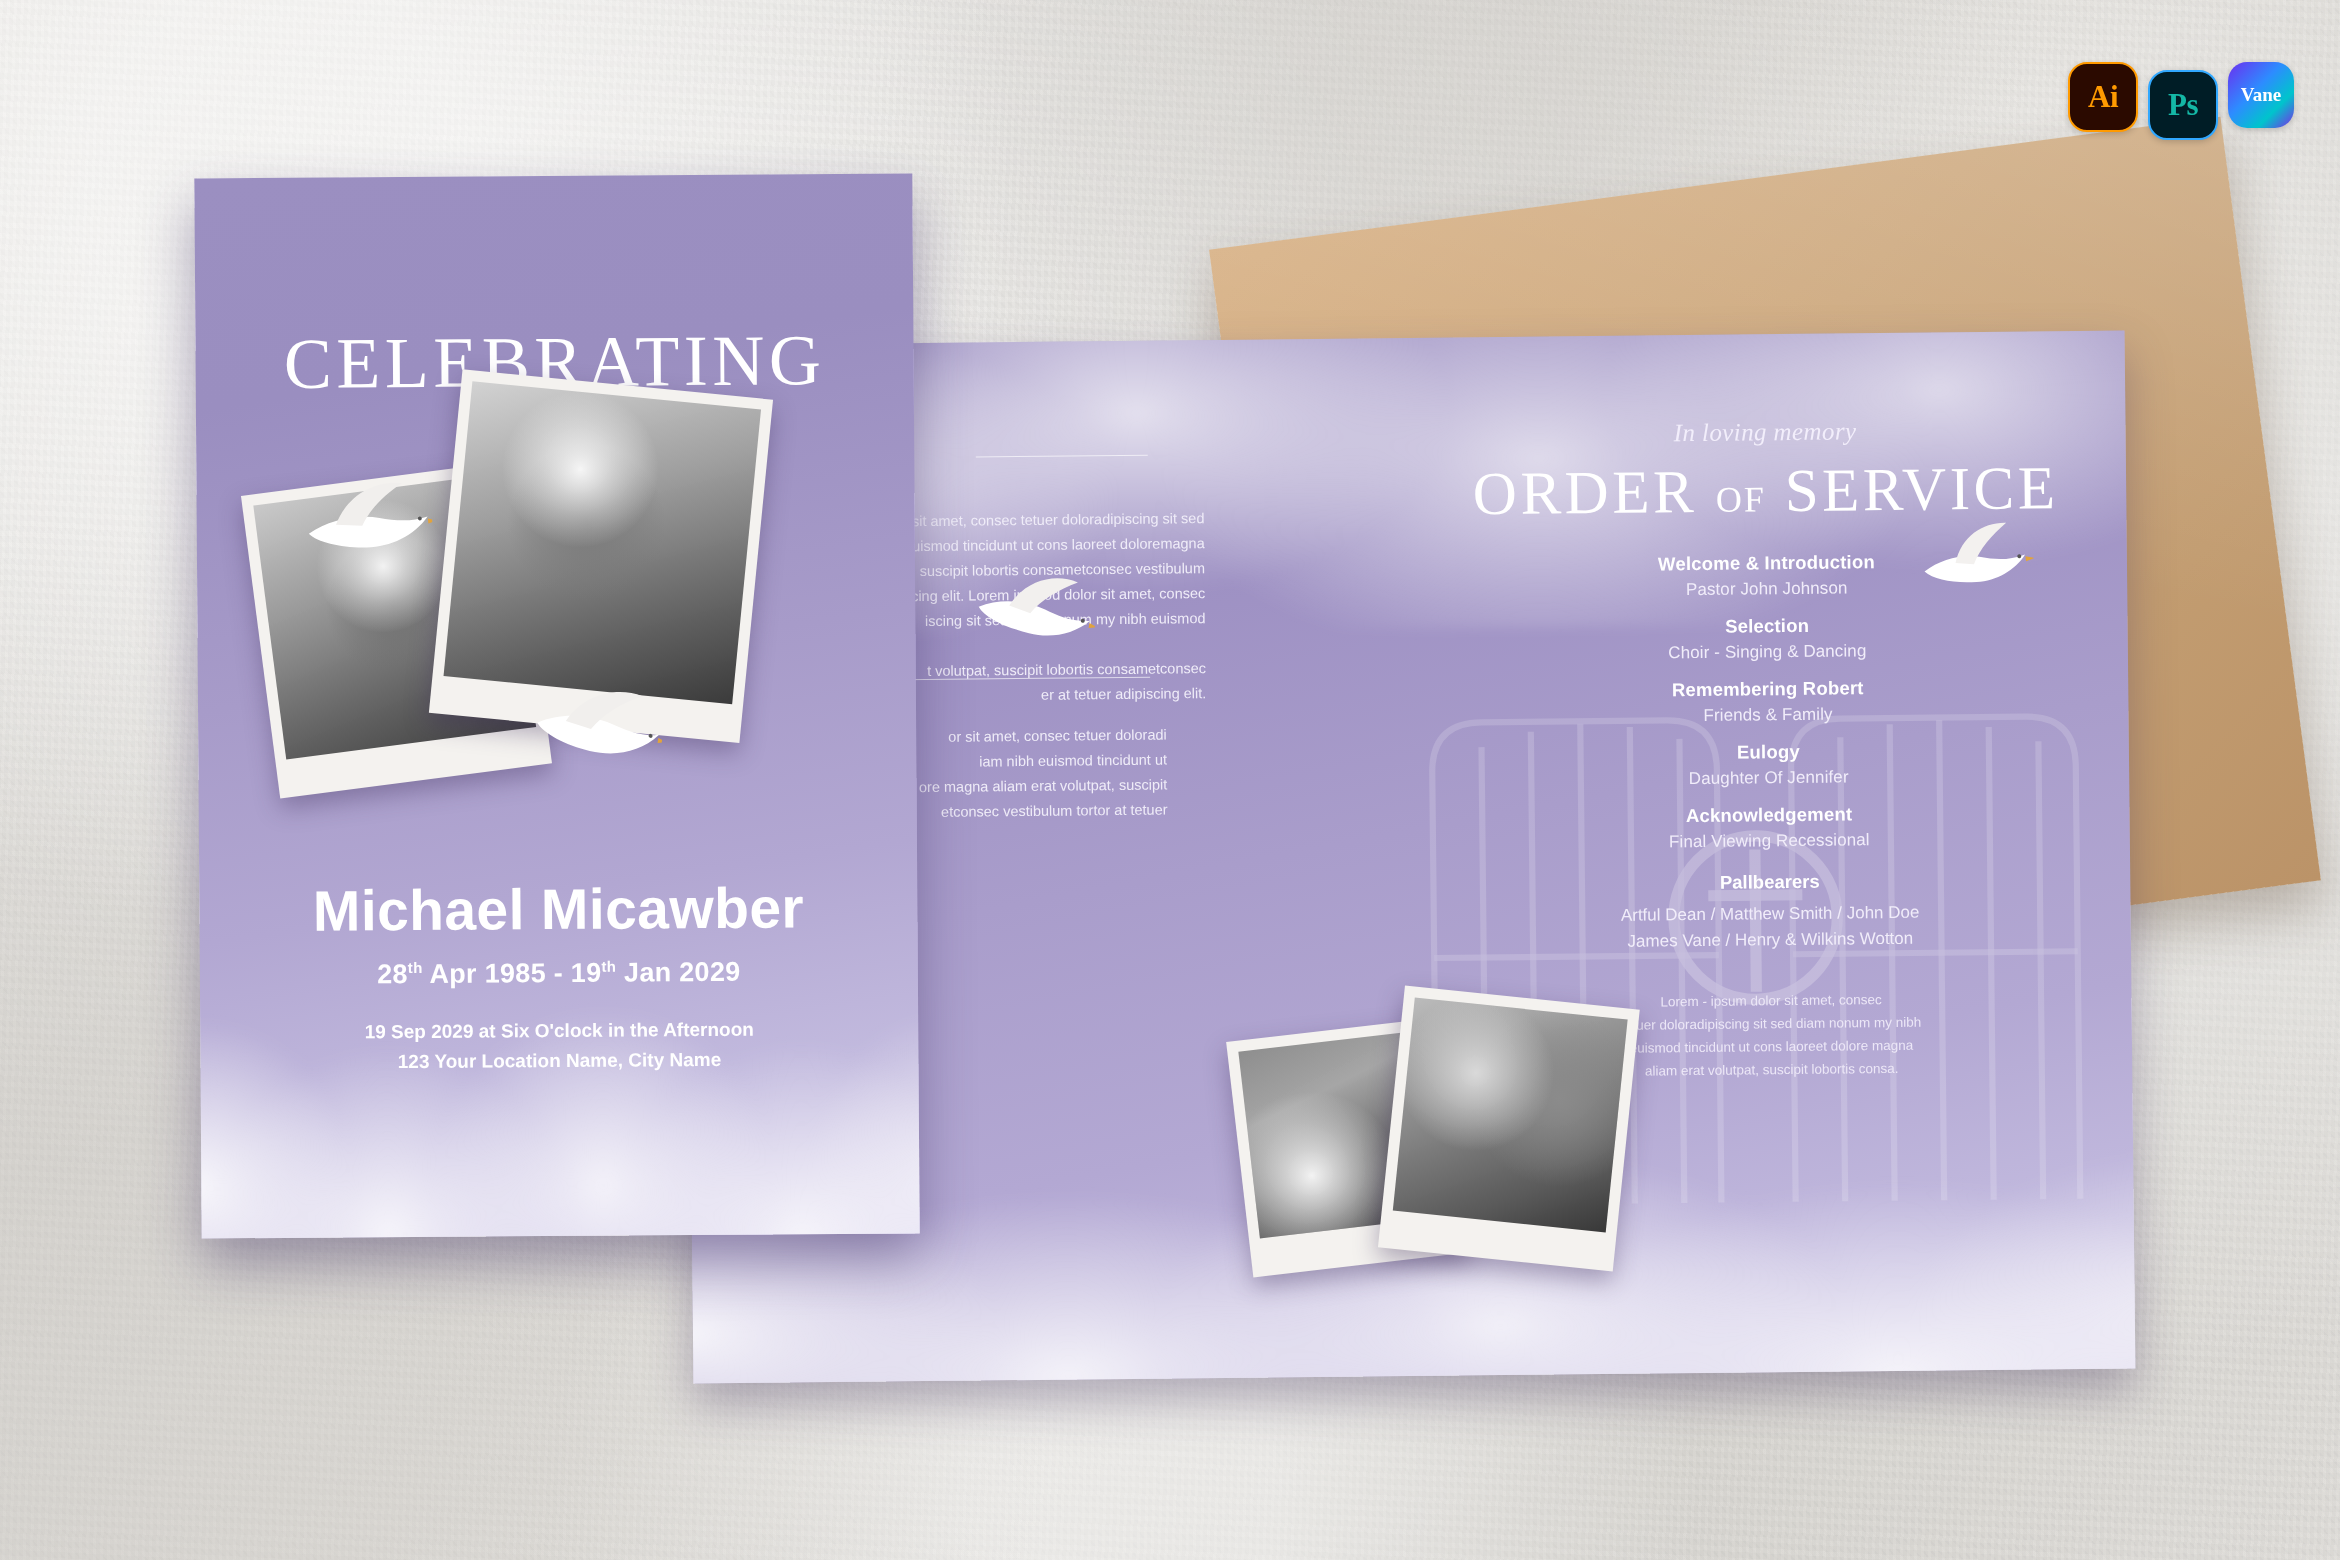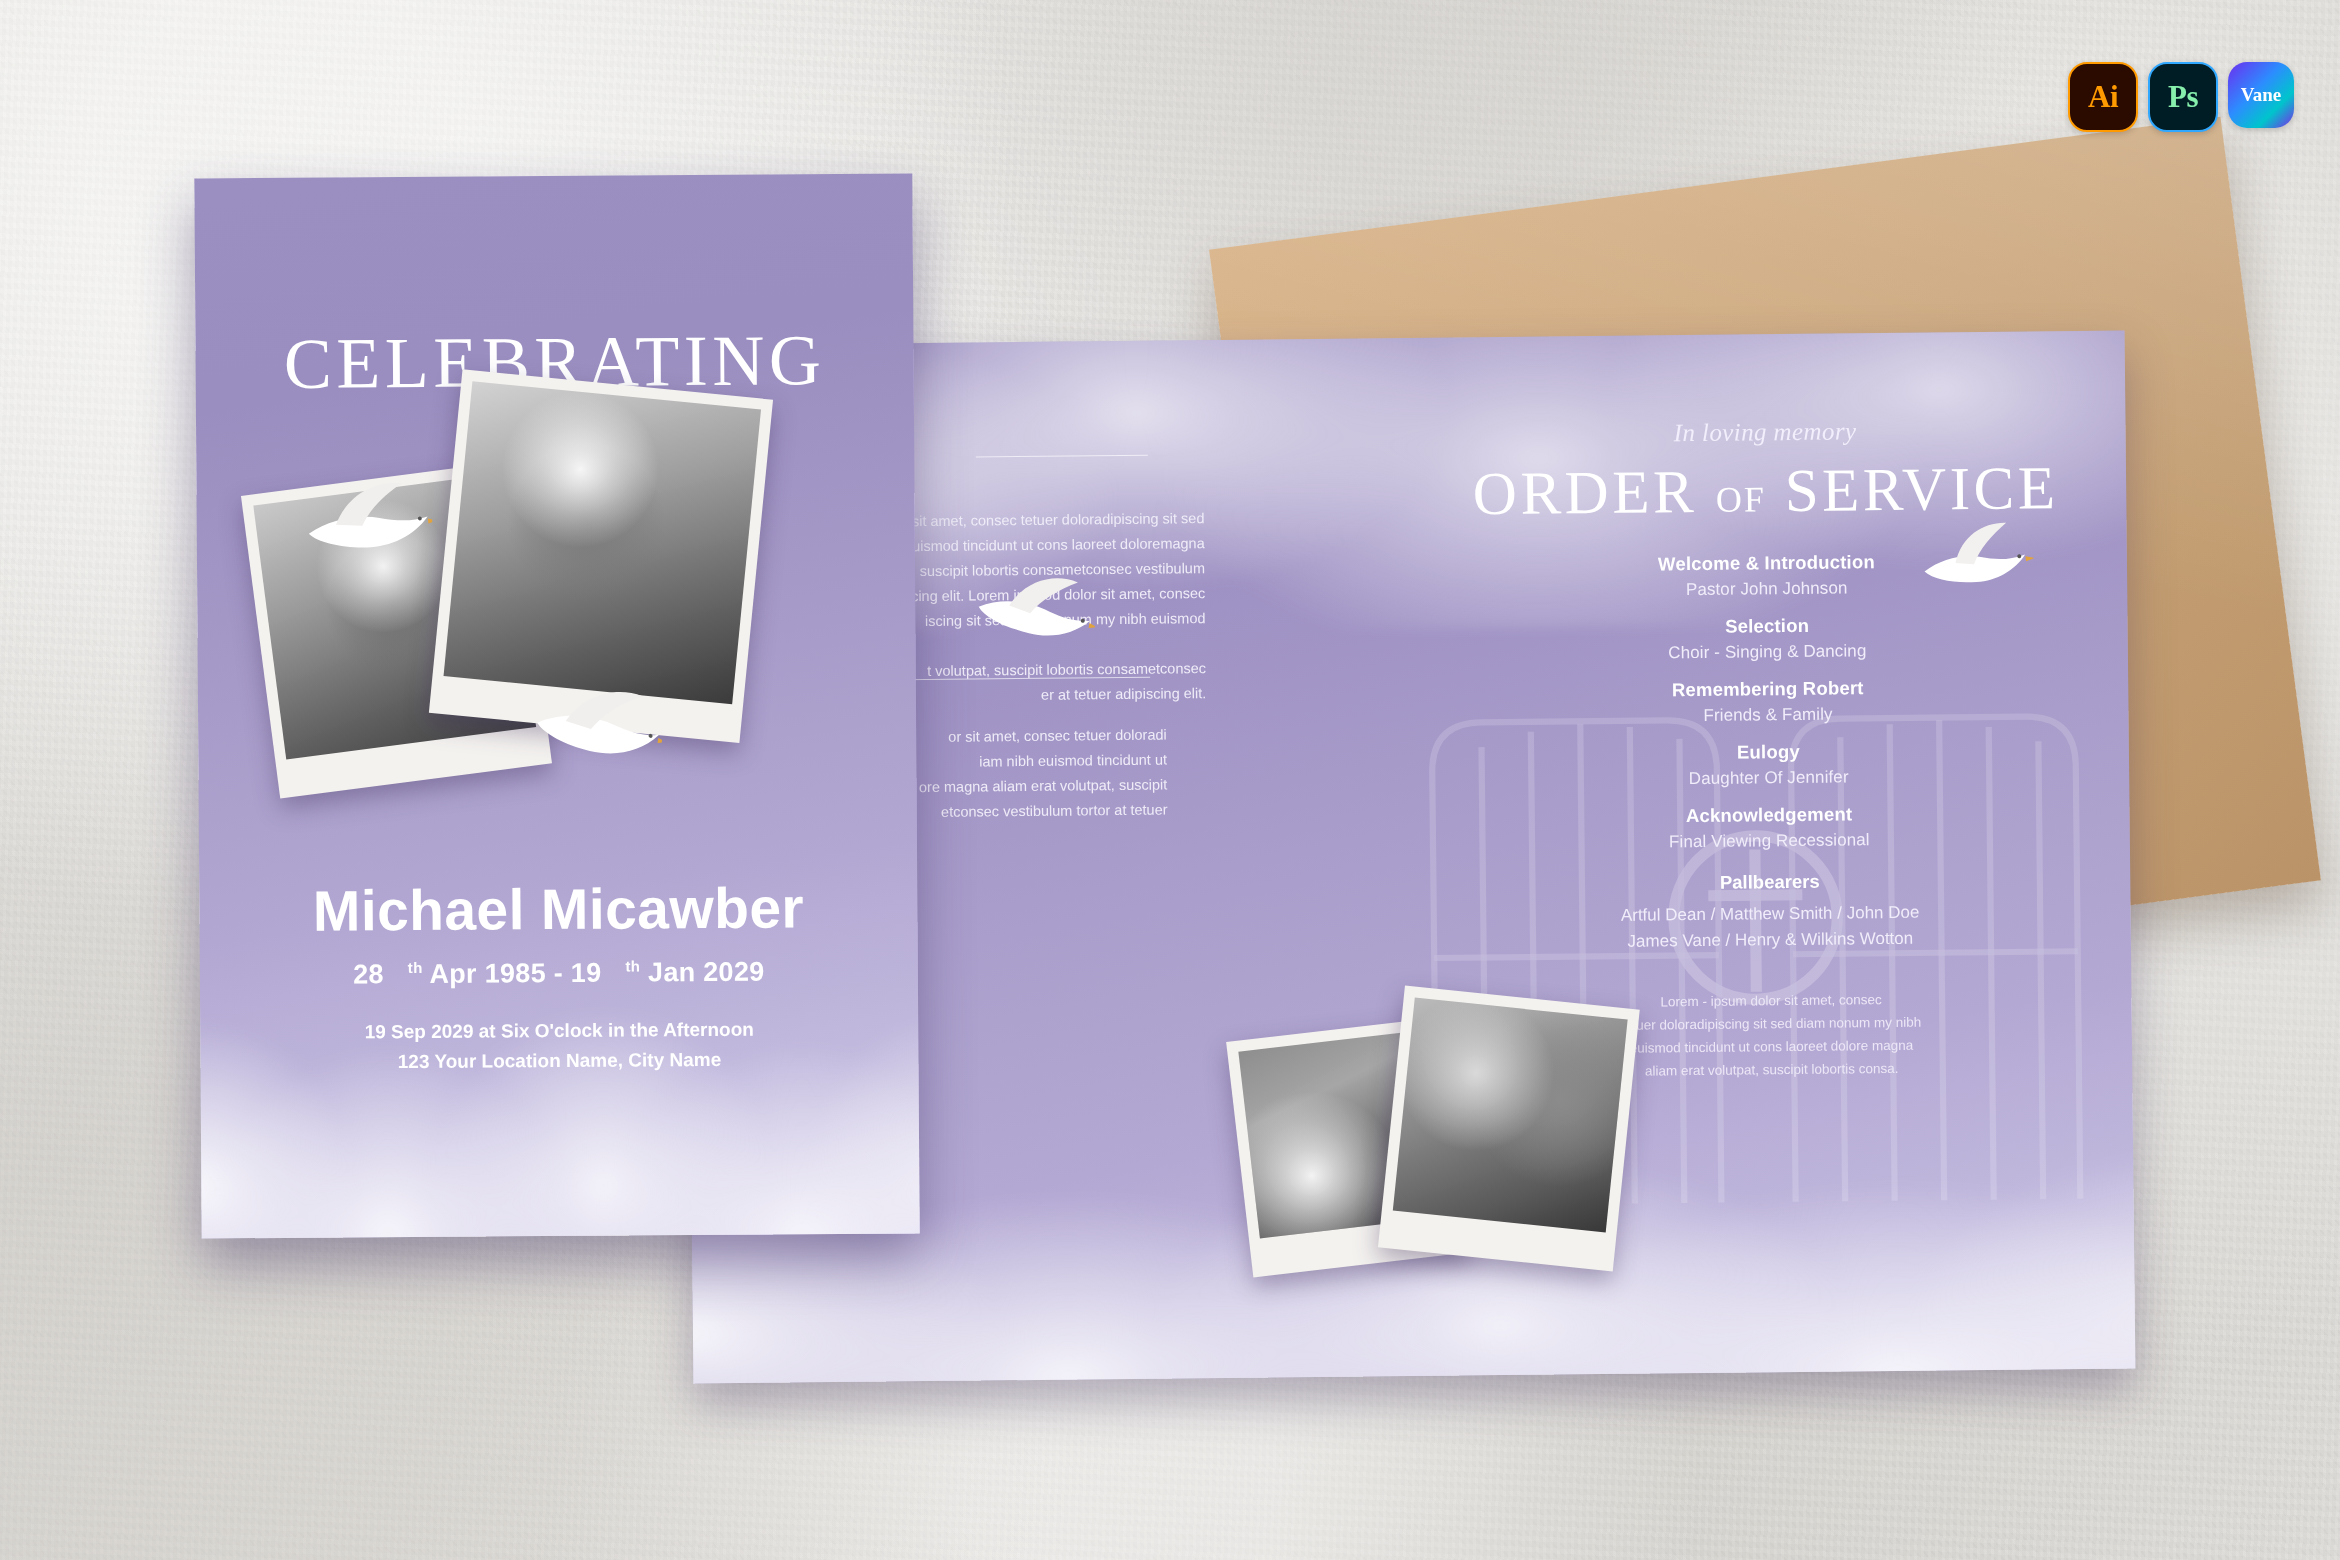--- a/index.html
+++ b/index.html
@@ -69,23 +69,24 @@
   .badge-ai {
     background: #2b0a00;
     border: 2px solid #ff9a00;
     color: #ff9a00;
     font-size: 31px;
     font-family: "Liberation Serif", serif;
   }
   .badge-ps {
     background: #001d26;
     border: 2px solid #31a8ff;
-    color: #86efac;
+    color: #14b8a6;
     font-size: 31px;
     font-family: "Liberation Serif", serif;
+    margin-top: 8px;
   }
   .badge-canva {
     background: linear-gradient(135deg, #6c2ef0 0%, #2d8cff 42%, #00c4cc 72%, #7d2ae8 100%);
     color: #ffffff;
     font-size: 19px;
     font-family: "Liberation Serif", serif;
     letter-spacing: 0px;
   }
 
   
@@ -347,21 +348,21 @@
   .cover-dates {
     position: absolute;
     left: 0; right: 0;
     top: 782px;
     text-align: center;
     font-size: 27px;
     font-weight: bold;
     color: #ffffff;
     letter-spacing: 0.3px;
   }
-  .cover-dates sup { font-size: 15px; margin-left: 24px; }
+  .cover-dates sup { font-size: 15px; }
   .cover-when {
     position: absolute;
     left: 0; right: 0;
     top: 840px;
     text-align: center;
     font-size: 19px;
     font-weight: bold;
     color: #ffffff;
     line-height: 30px;
     white-space: pre-line;

